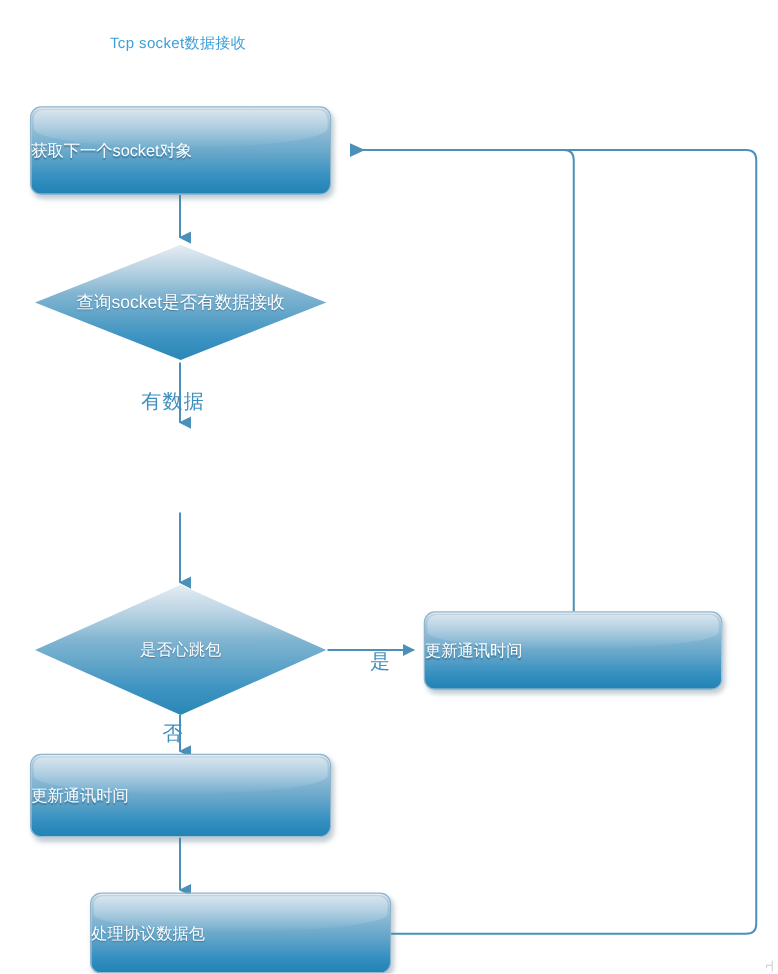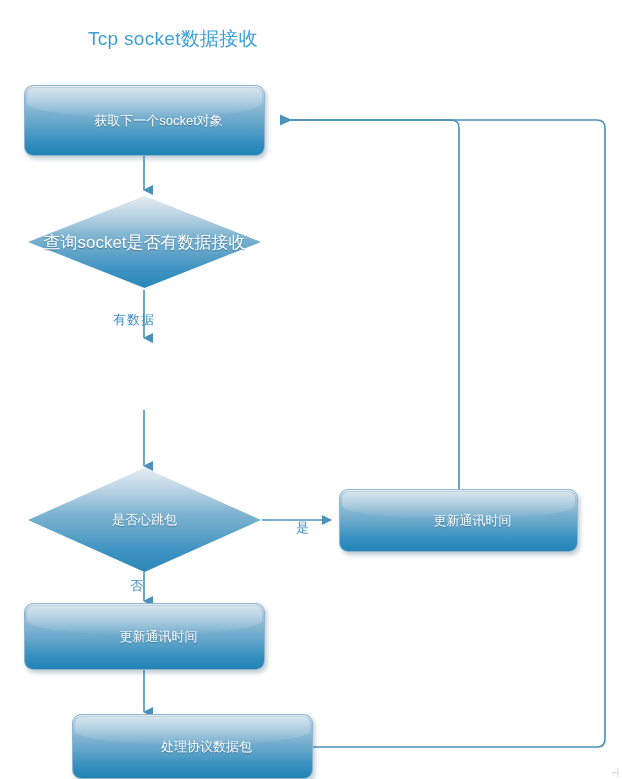--- a/index.html
+++ b/index.html
@@ -16,21 +16,21 @@
     height: 779px;
     background: #ffffff;
     overflow: hidden;
   }
 
   
   .title {
     position: absolute;
     left: 88px;
     top: 26px;
-    font-size: 19px;
+    font-size: 12px;
     color: #3d9fd8;
     white-space: nowrap;
     letter-spacing: 0.3px;
   }
 
   
   #wires {
     position: absolute;
     left: 0;
     top: 0;
@@ -47,34 +47,32 @@
     text-align: center;
     white-space: nowrap;
     text-shadow: 0 1px 1px rgba(20,60,90,0.45);
   }
 
   
   .proc {
     position: absolute;
     display: flex;
     align-items: center;
-    justify-content: center;
     border-radius: 9px;
     background: linear-gradient(to bottom,
         #c3d6e4 0%,
         #aecbde 10%,
         #8bb9d4 30%,
         #5ea3c8 58%,
         #3690c1 80%,
         #2183b4 100%);
     border: 1px solid #8fb4cc;
     box-shadow: 2px 3px 4px rgba(90,120,140,0.38),
                 inset 0 1px 0 rgba(255,255,255,0.55);
     box-sizing: border-box;
-    padding-left: 28px;
   }
   .proc::after {
     content: "";
     position: absolute;
     left: 2px; right: 2px; top: 2px;
     height: 44%;
     border-radius: 7px 7px 50% 50%;
     background: linear-gradient(to bottom, rgba(255,255,255,0.40), rgba(255,255,255,0.02));
     pointer-events: none;
   }
@@ -106,21 +104,21 @@
     width: 100%; height: 100%;
     clip-path: polygon(50% 0%, 100% 50%, 50% 100%, 0% 50%);
     background:
       linear-gradient(to bottom, rgba(255,255,255,0.45) 0%, rgba(255,255,255,0.0) 42%);
     pointer-events: none;
   }
 
   
   .edge-label {
     position: absolute;
-    font-size: 13px;
+    font-size: 16px;
     color: #3f8fbe;
     white-space: nowrap;
     letter-spacing: 1px;
   }
 
   
   .corner-mark {
     position: absolute;
     right: 4px;
     bottom: 2px;
@@ -169,21 +167,21 @@
     </g>
   </svg>
 
   <div class="proc" style="left:24px; top:85px; width:241px; height:71px;">
     <span class="node-label">获取下一个socket对象</span>
   </div>
 
   <div class="decision" style="left:28px; top:196px; width:233px; height:92px;">
     <span class="dia-bg"></span>
     <span class="dia-edge"></span>
-    <span class="node-label" style="font-size:17px;">查询socket是否有数据接收</span>
+    <span class="node-label" style="font-size:14px;">查询socket是否有数据接收</span>
   </div>
 
 
   <div class="decision" style="left:28px; top:468px; width:233px; height:104px;">
     <span class="dia-bg"></span>
     <span class="dia-edge"></span>
     <span class="node-label">是否心跳包</span>
   </div>
 
   <div class="proc" style="left:339px; top:489px; width:239px; height:63px;">

